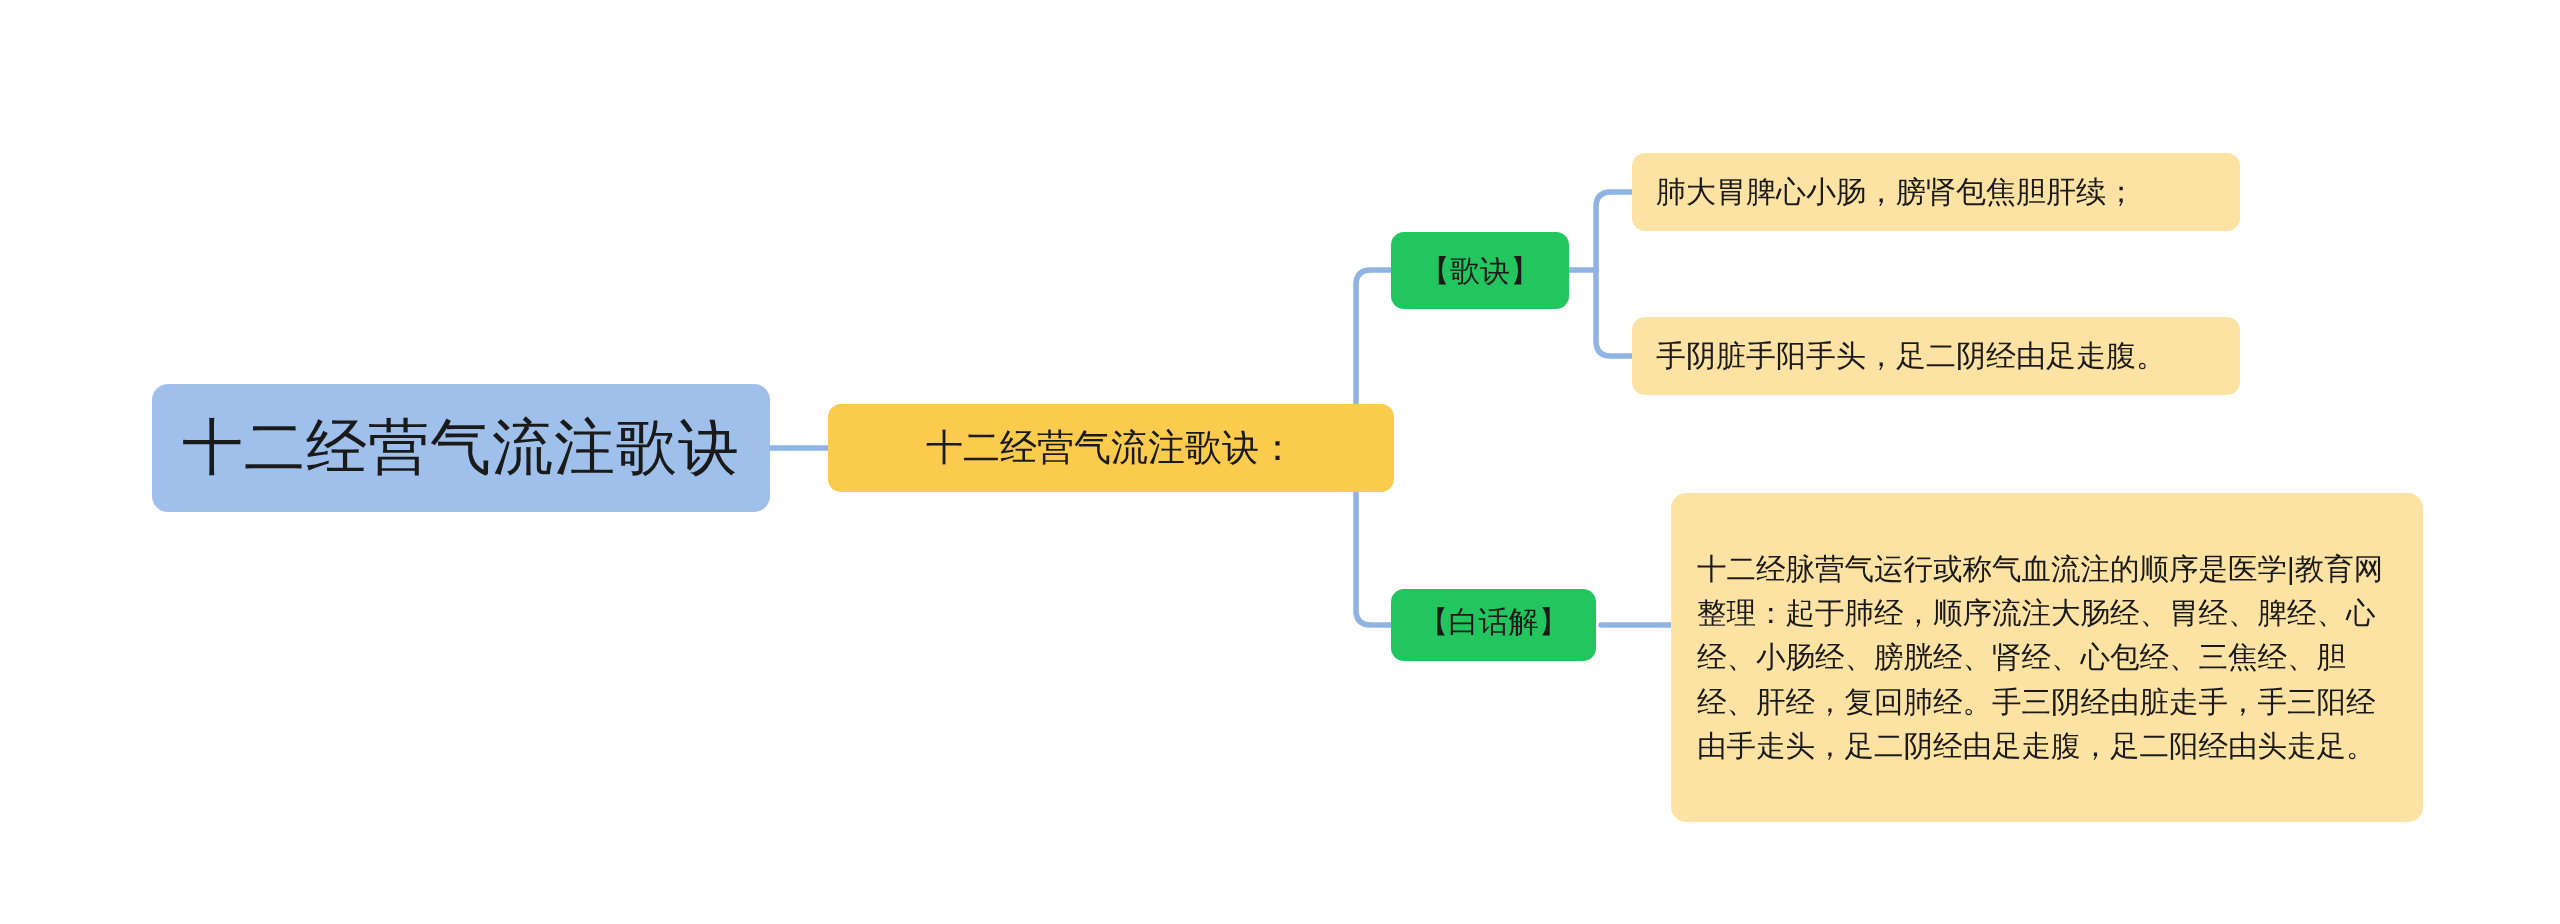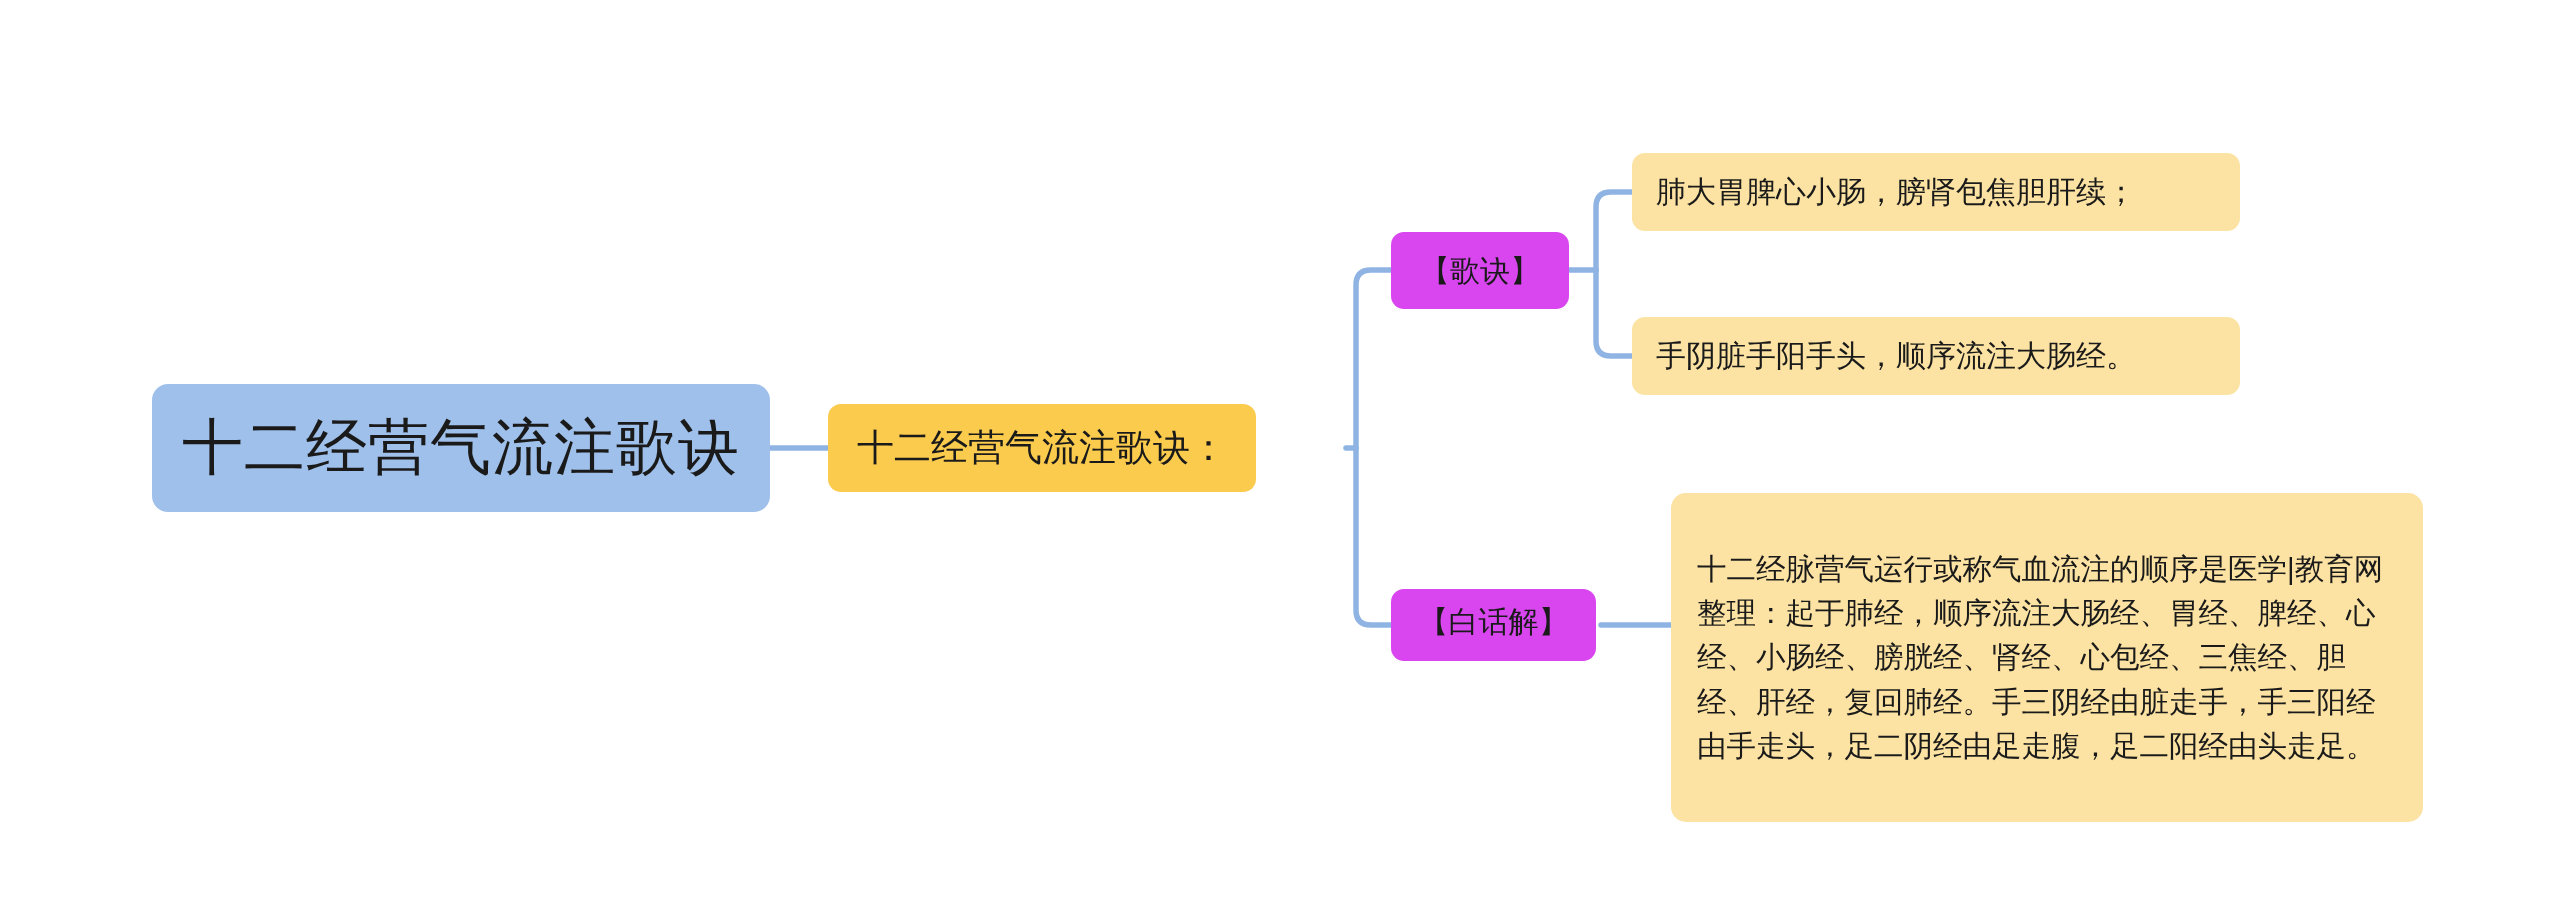--- a/index.html
+++ b/index.html
@@ -49,32 +49,32 @@
     justify-content: center;
     font-size: 61px;
     letter-spacing: 1px;
     padding: 0 22px;
   }
 
   
   .node-l1 {
     left: 828px;
     top: 404px;
-    width: 428px;
+    width: 566px;
     height: 88px;
     background: #FBCB4E;
     border-radius: 13px;
     justify-content: center;
     font-size: 37px;
     padding: 0 18px;
   }
 
   
   .node-l2 {
-    background: #d946ef;
+    background: #22c55e;
     border-radius: 13px;
     justify-content: center;
     font-size: 30px;
     padding: 0 20px;
   }
   .node-l2.n-gejue {
     left: 1391px;
     top: 232px;
     width: 178px;
     height: 77px;
@@ -164,20 +164,20 @@
 
   <div class="node node-l2 n-baihuajie">
     <span>【白话解】</span>
   </div>
 
   <div class="node node-leaf n-verse1">
     <span>肺大胃脾心小肠，膀肾包焦胆肝续；</span>
   </div>
 
   <div class="node node-leaf n-verse2">
-    <span>手阴脏手阳手头，顺序流注大肠经。</span>
+    <span>手阴脏手阳手头，足二阴经由足走腹。</span>
   </div>
 
   <div class="node node-para">
     <span class="ptext">十二经脉营气运行或称气血流注的顺序是医学|教育网整理：起于肺经，顺序流注大肠经、胃经、脾经、心经、小肠经、膀胱经、肾经、心包经、三焦经、胆经、肝经，复回肺经。手三阴经由脏走手，手三阳经由手走头，足二阴经由足走腹，足二阳经由头走足。</span>
   </div>
 
 </div>
 
 </body></html>

